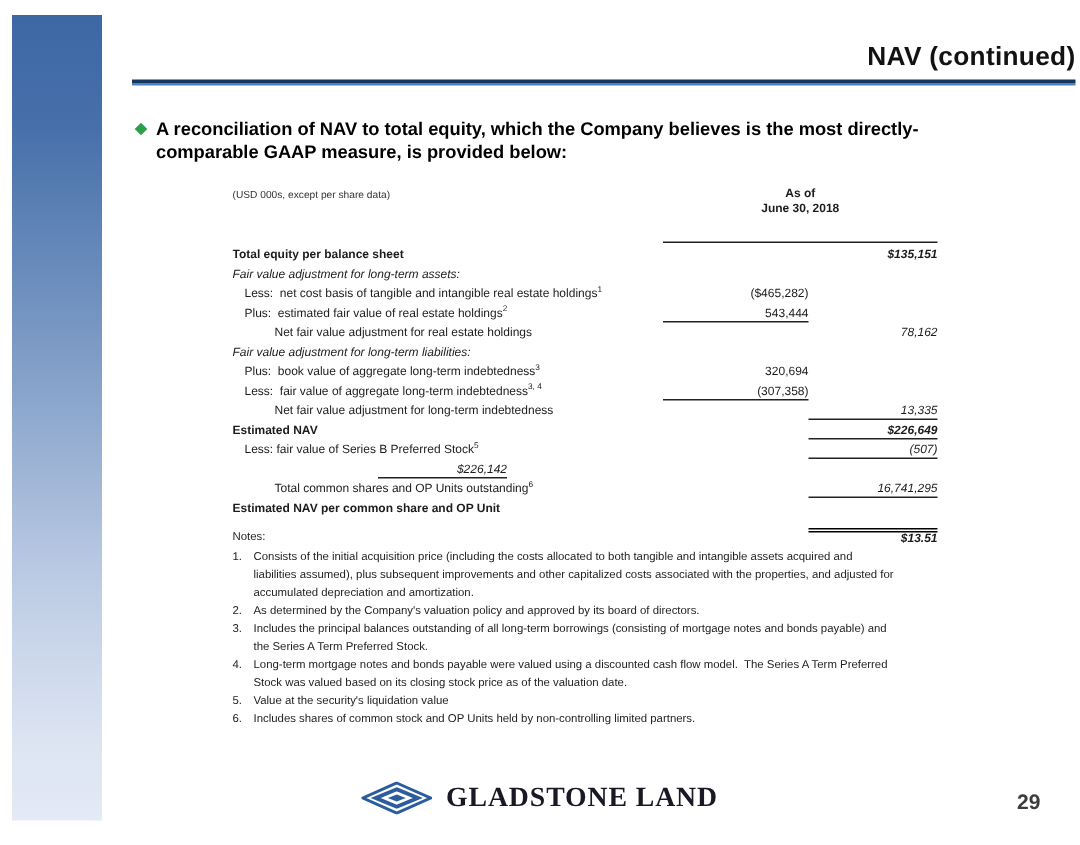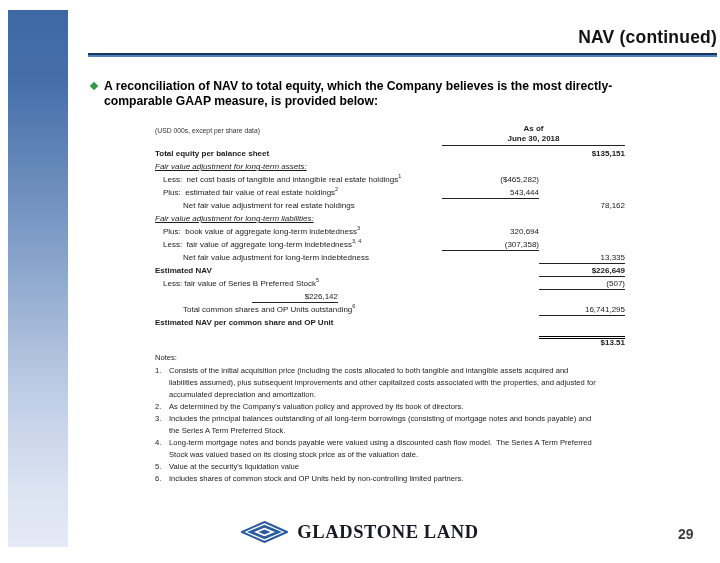--- a/index.html
+++ b/index.html
@@ -13,27 +13,27 @@
   .title-block h1{margin:0 0 5px 7px;font-size:17.5px;font-weight:700;color:#121212;letter-spacing:.2px;}
   .rule{height:4px;background:linear-gradient(180deg,#17365d 0%,#17365d 55%,#4f81bd 55%,#4f81bd 100%);}
   
   .bullet{position:absolute;left:90px;top:79px;width:588px;display:flex;}
   .diamond{flex:0 0 auto;width:6px;height:6px;background:#2e9e49;transform:rotate(45deg);margin:4px 7px 0 1px;}
   .bullet-text{font-size:12.2px;font-weight:700;line-height:15px;color:#000000;}
   
   .nav-table{position:absolute;left:155px;top:124px;width:470px;font-size:8px;line-height:13px;color:#1c1c1c;}
   .t-head{display:flex;align-items:flex-end;margin-bottom:1px;}
   .units{flex:1;font-size:6.8px;color:#333;align-self:flex-start;}
-  .as-of{width:183px;text-align:center;font-weight:700;line-height:9.5px;padding-bottom:2px;border-bottom:1px solid #222;}
+  .as-of{width:183px;text-align:center;font-weight:700;line-height:9.5px;padding-bottom:18px;border-bottom:1px solid #222;}
   .t-row{display:flex;height:13px;align-items:center;}
   .t-label{flex:1;white-space:pre-wrap;overflow:hidden;}
   .t-c1{width:97px;text-align:right;align-self:stretch;line-height:13px;}
-  .t-c2{width:86px;text-align:right;align-self:stretch;line-height:13px;}
+  .t-c2{width:86px;text-align:right;align-self:stretch;line-height:13px;font-style:italic;}
   .bold{font-weight:700;}
-  .italic{font-style:italic;text-decoration:underline;}
+  .italic{font-style:italic;}
   .ind1{padding-left:8px;}
   .ind2{padding-left:28px;}
   .u{border-bottom:1px solid #222;}
   .dd{border-bottom:3px double #000;margin-top:20px;}
   sup{font-size:5.5px;vertical-align:super;line-height:0;}
   
   .notes{position:absolute;left:155px;top:352px;width:442px;font-size:7.6px;line-height:12px;color:#222;}
   .notes-title{margin-bottom:1px;}
   .note-item{display:flex;}
   .note-num{flex:0 0 14px;}
@@ -153,21 +153,21 @@
   </div>
 
   <div class="notes">
     <div class="notes-title">Notes:</div>
     <div class="note-item">
       <span class="note-num">1.</span>
       <span class="note-text">Consists of the initial acquisition price (including the costs allocated to both tangible and intangible assets acquired and liabilities assumed), plus subsequent improvements and other capitalized costs associated with the properties, and adjusted for accumulated depreciation and amortization.</span>
     </div>
     <div class="note-item">
       <span class="note-num">2.</span>
-      <span class="note-text">As determined by the Company's valuation policy and approved by its book of directors.</span>
+      <span class="note-text">As determined by the Company's valuation policy and approved by its board of directors.</span>
     </div>
     <div class="note-item">
       <span class="note-num">3.</span>
       <span class="note-text">Includes the principal balances outstanding of all long-term borrowings (consisting of mortgage notes and bonds payable) and the Series A Term Preferred Stock.</span>
     </div>
     <div class="note-item">
       <span class="note-num">4.</span>
       <span class="note-text">Long-term mortgage notes and bonds payable were valued using a discounted cash flow model.  The Series A Term Preferred Stock was valued based on its closing stock price as of the valuation date.</span>
     </div>
     <div class="note-item">

